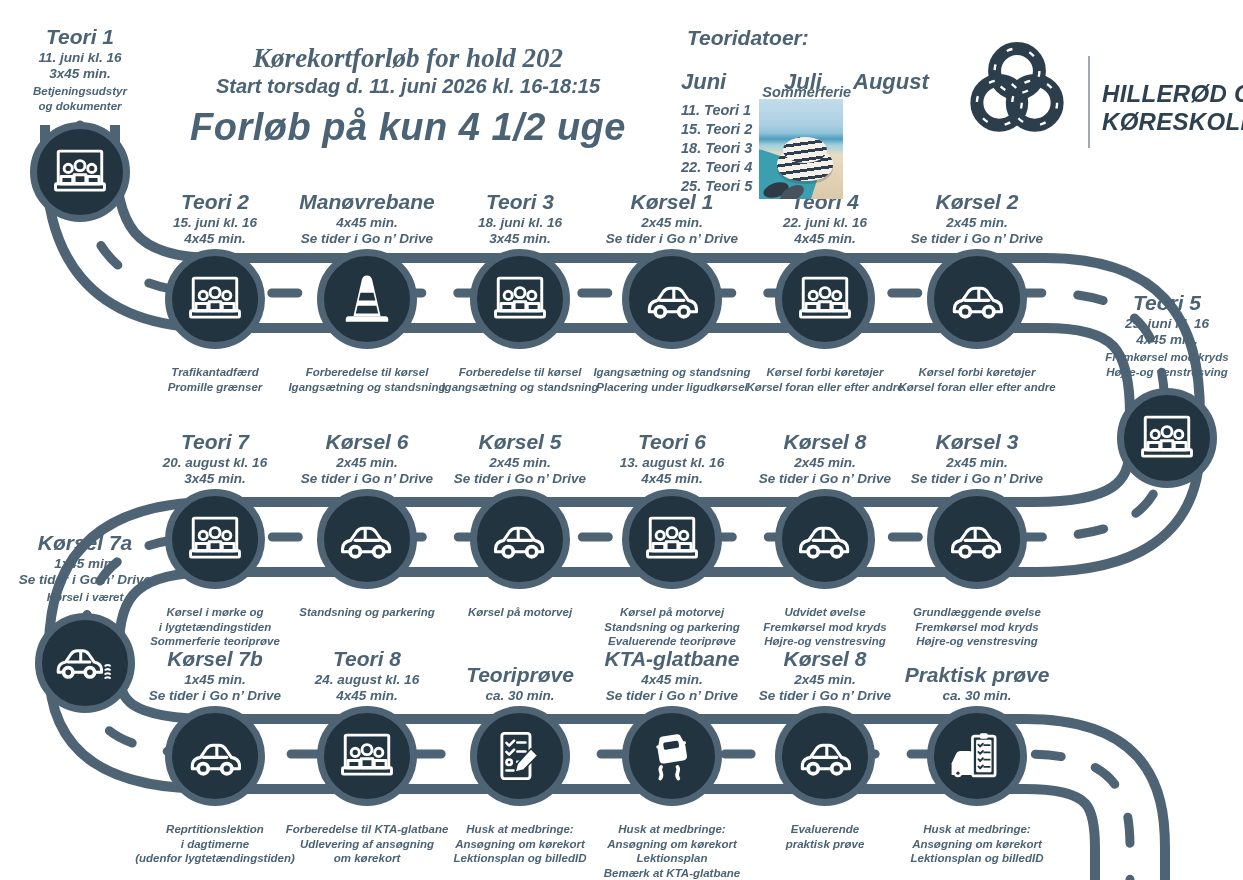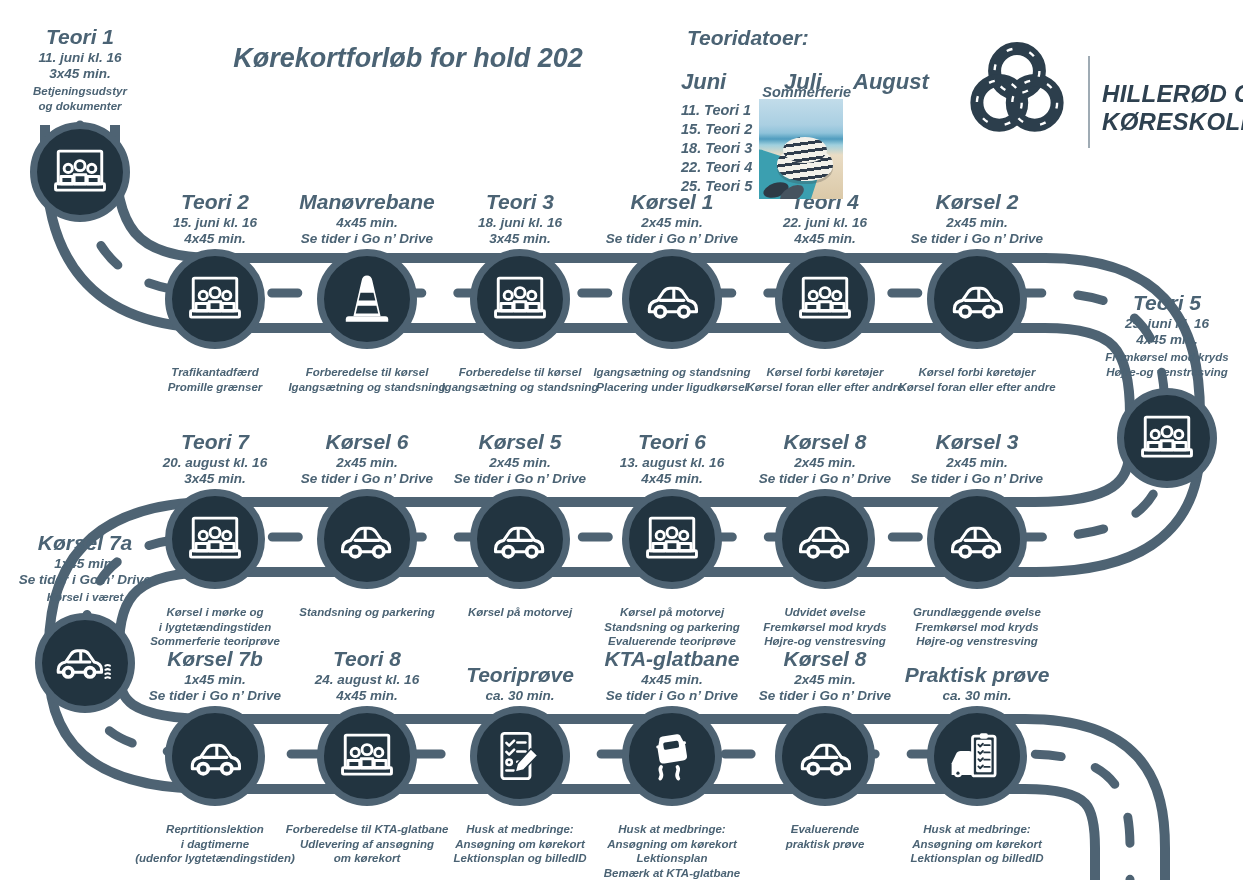--- a/index.html
+++ b/index.html
@@ -7,21 +7,21 @@
     position:relative;width:1243px;height:880px;overflow:hidden;background:#fff;
     font-family:"Liberation Sans",sans-serif;font-style:italic;font-weight:bold;color:#4b6374;
   }
   svg.roadlayer{position:absolute;left:0;top:0;z-index:0;}
   .road-outer{stroke:#4e6373;stroke-width:80;fill:none;}
   .road-inner{stroke:#ffffff;stroke-width:60;fill:none;}
   .road-dash{stroke:#4e6373;stroke-width:9;fill:none;stroke-dasharray:26 36;stroke-linecap:round;}
 
   
   .titleblock{position:absolute;left:163px;top:44px;width:490px;text-align:center;z-index:3;}
-  .titleblock .t1{font-size:27px;line-height:1.1;}
+  .titleblock .t1{font-size:27px;line-height:1.1;font-family:Liberation Serif, serif;}
   .titleblock .t2{font-size:20px;line-height:1.25;}
   .titleblock .t3{font-size:38px;line-height:1.2;margin-top:6px;letter-spacing:.5px;}
 
   
   .tdr{position:absolute;left:681px;top:26px;width:260px;z-index:3;}
   .tdr .tdr-heading{font-size:21px;margin-left:6px;}
   .tdr .cols{display:flex;margin-top:18px;}
   .tdr .col{text-align:left;}
   .tdr .month{font-size:22px;line-height:1.3;}
   .tdr ul{list-style:none;margin:4px 0 0 0;padding:0;font-size:14.5px;line-height:1.32;}
@@ -155,20 +155,22 @@
   </svg>
 
   <svg class="roadlayer" width="1243" height="880" viewBox="0 0 1243 880">
     <path class="road-outer" d="M 80 125 L 80 150 C 80 240 110 293 215 293 L 1045 293 C 1135 293 1165 330 1165 415 L 1165 445 C 1165 512 1120 537 1035 537 L 215 537 C 122 537 84 572 84 648 L 84 668 C 84 728 118 754 215 754 L 1025 754 C 1115 754 1130 792 1130 848 L 1130 884"></path>
     <path class="road-inner" d="M 80 125 L 80 150 C 80 240 110 293 215 293 L 1045 293 C 1135 293 1165 330 1165 415 L 1165 445 C 1165 512 1120 537 1035 537 L 215 537 C 122 537 84 572 84 648 L 84 668 C 84 728 118 754 215 754 L 1025 754 C 1115 754 1130 792 1130 848 L 1130 884"></path>
     <path class="road-dash" d="M 80 125 L 80 150 C 80 240 110 293 215 293 L 1045 293 C 1135 293 1165 330 1165 415 L 1165 445 C 1165 512 1120 537 1035 537 L 215 537 C 122 537 84 572 84 648 L 84 668 C 84 728 118 754 215 754 L 1025 754 C 1115 754 1130 792 1130 848 L 1130 884"></path>
   </svg>
 
   <div class="titleblock">
     <div class="t1">Kørekortforløb for hold 202</div>
+    <div class="t2">Start torsdag d. 11. juni 2026 kl. 16-18:15</div>
+    <div class="t3">Forløb på kun 4 1/2 uge</div>
   </div>
 
   <div class="tdr">
     <div class="tdr-heading">Teoridatoer:</div>
     <div class="cols">
       <div class="col col-juni">
         <div class="month">Juni</div>
         <ul>
           <li>11. Teori 1</li>
           <li>15. Teori 2</li>

